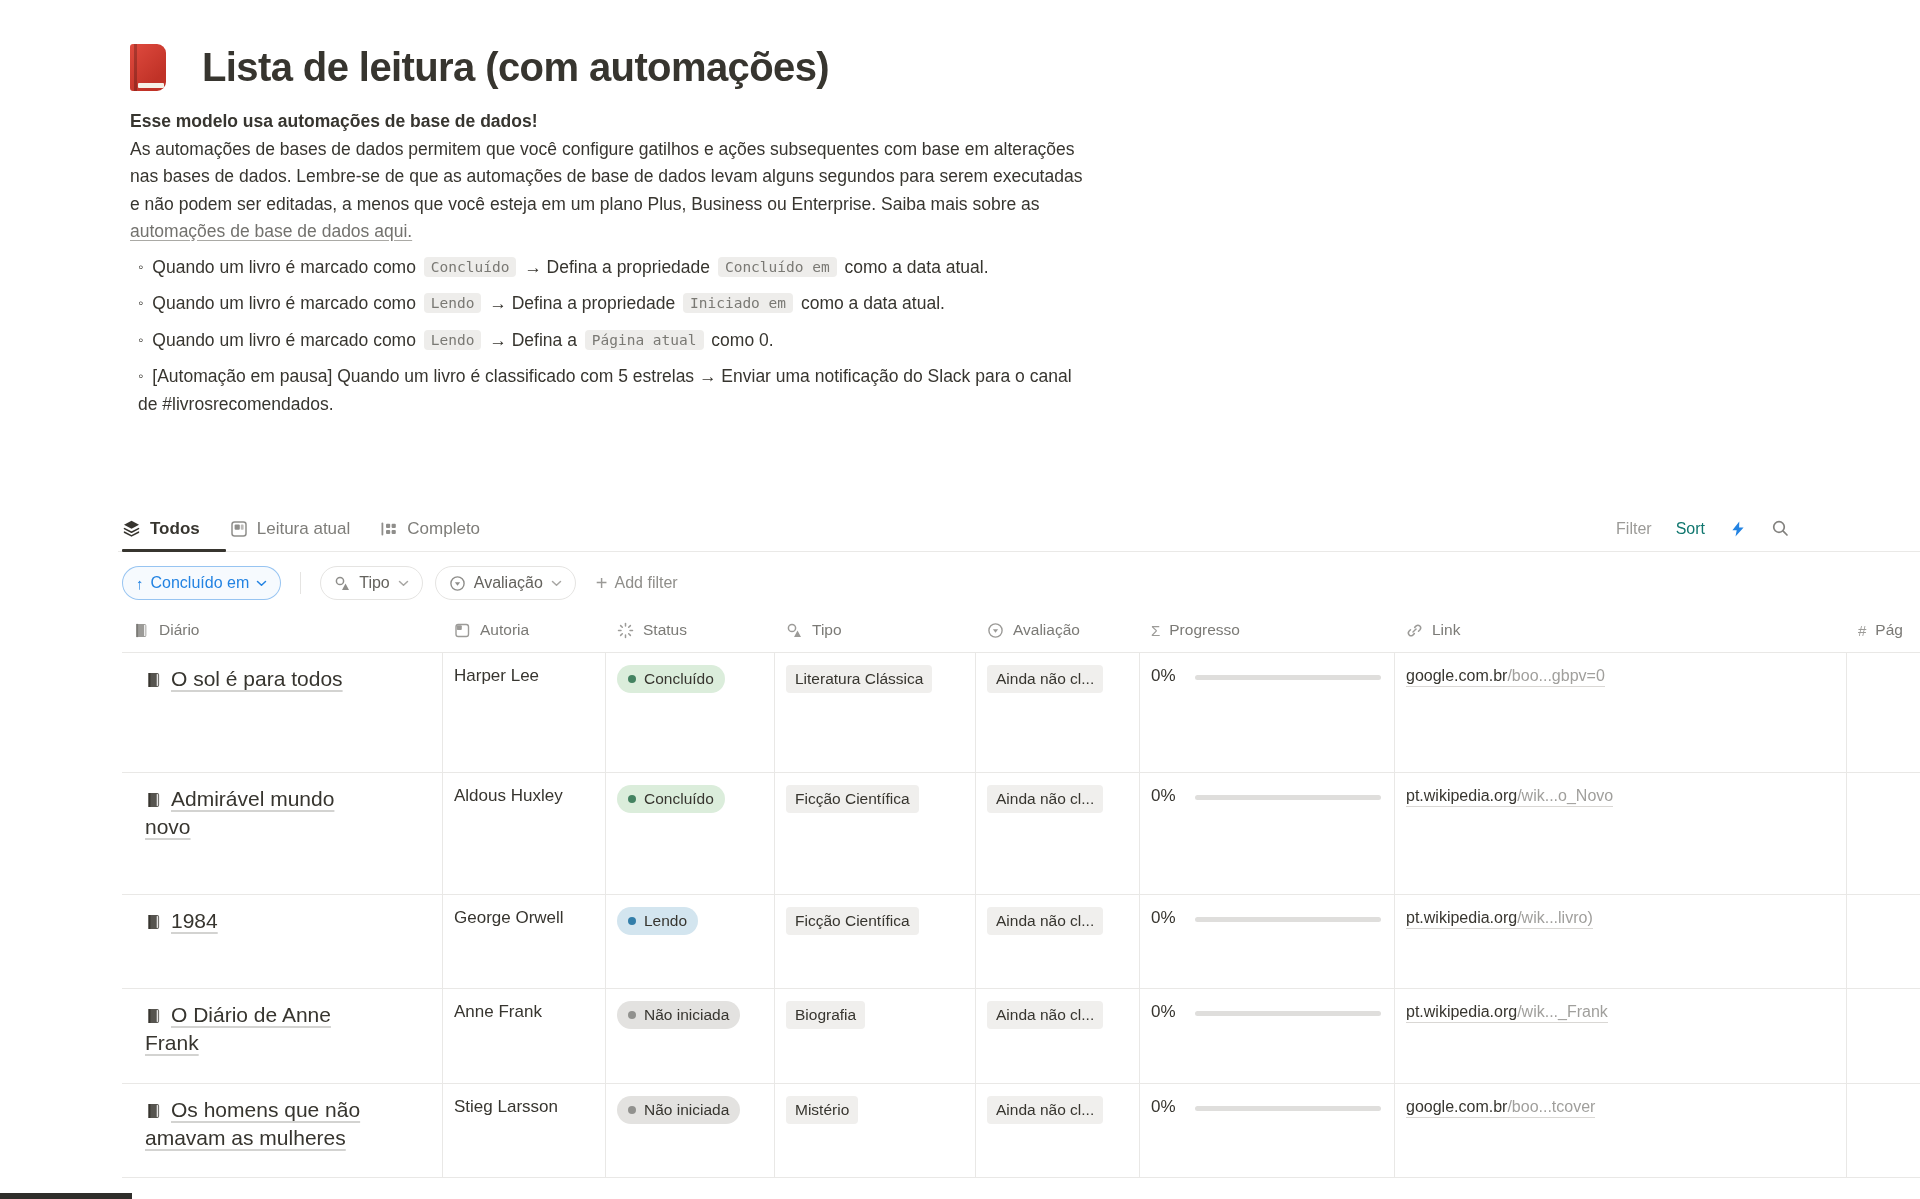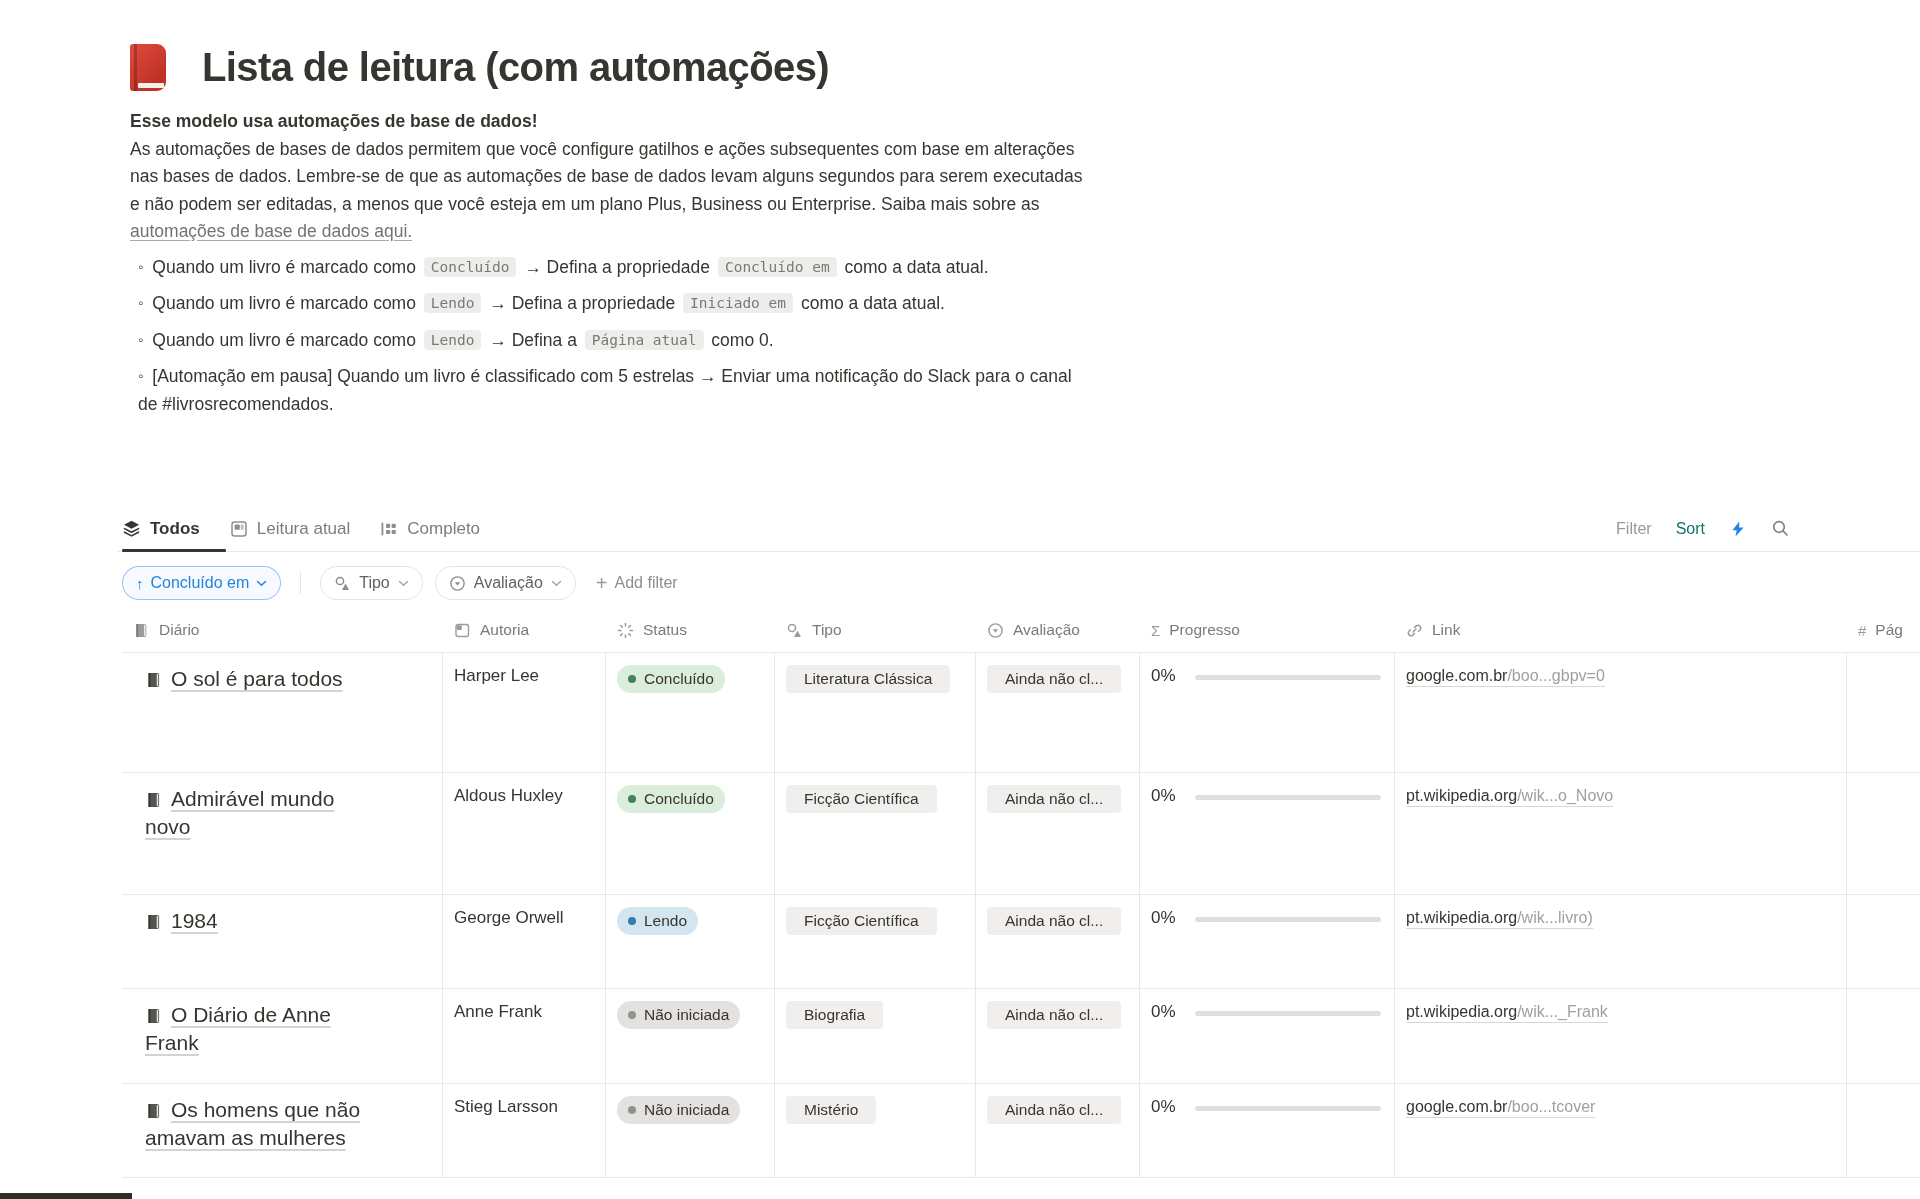--- a/index.html
+++ b/index.html
@@ -59,21 +59,21 @@
   .cell { position:absolute; }
   .c-title { left:133px; top:13px; width:235px; font-size:21px; line-height:25px;margin-left:12px; }
   .book-ic { display:inline-block; vertical-align:-3px; margin-right:8px; }
   .rt { font-weight:500; color:#37352F; text-decoration:underline; text-decoration-color:rgba(55,53,47,0.22); text-underline-offset:3.5px; cursor:pointer; }
   .c-author { left:454px; top:13px; font-size:17px; color:#37352F; }
   .c-status { left:617px; top:12px; }
   .status-pill { display:inline-flex; align-items:center; gap:8px; height:28px; padding:0 11px; border-radius:14px; font-size:15.5px; color:#37352F; cursor:pointer; }
   .dot { width:8px; height:8px; border-radius:50%; flex:0 0 auto; }
   .c-tipo { left:786px; top:12px; }
   .c-aval { left:987px; top:12px; }
-  .tag { display:inline-flex; align-items:center; height:28px; padding:0 18px; border-radius:4px; background:#F0EFED; font-size:15.5px; color:#37352F; white-space:nowrap; cursor:pointer; }
+  .tag { display:inline-flex; align-items:center; height:28px; padding:0 9px; border-radius:4px; background:#F0EFED; font-size:15.5px; color:#37352F; white-space:nowrap; cursor:pointer; }
   .c-prog { left:1151px; top:13px; }
   .pct { font-size:17px; color:#37352F; }
   .bar { position:absolute; left:44px; top:9px; width:186px; height:4.5px; border-radius:3px; background:#DFDEDC; }
   .c-link { left:1406px; top:14px; }
   .lk { font-size:16px; border-bottom:1px solid #D9D7D4; padding-bottom:2px; cursor:pointer; white-space:nowrap; }
   .lk-domain { color:#37352F; }
   .lk-path { color:#A09F9C; }
 
   .corner-strip { position:absolute; left:0; top:1193px; width:132px; height:6px; background:#2F2E2B; }
 </style>

